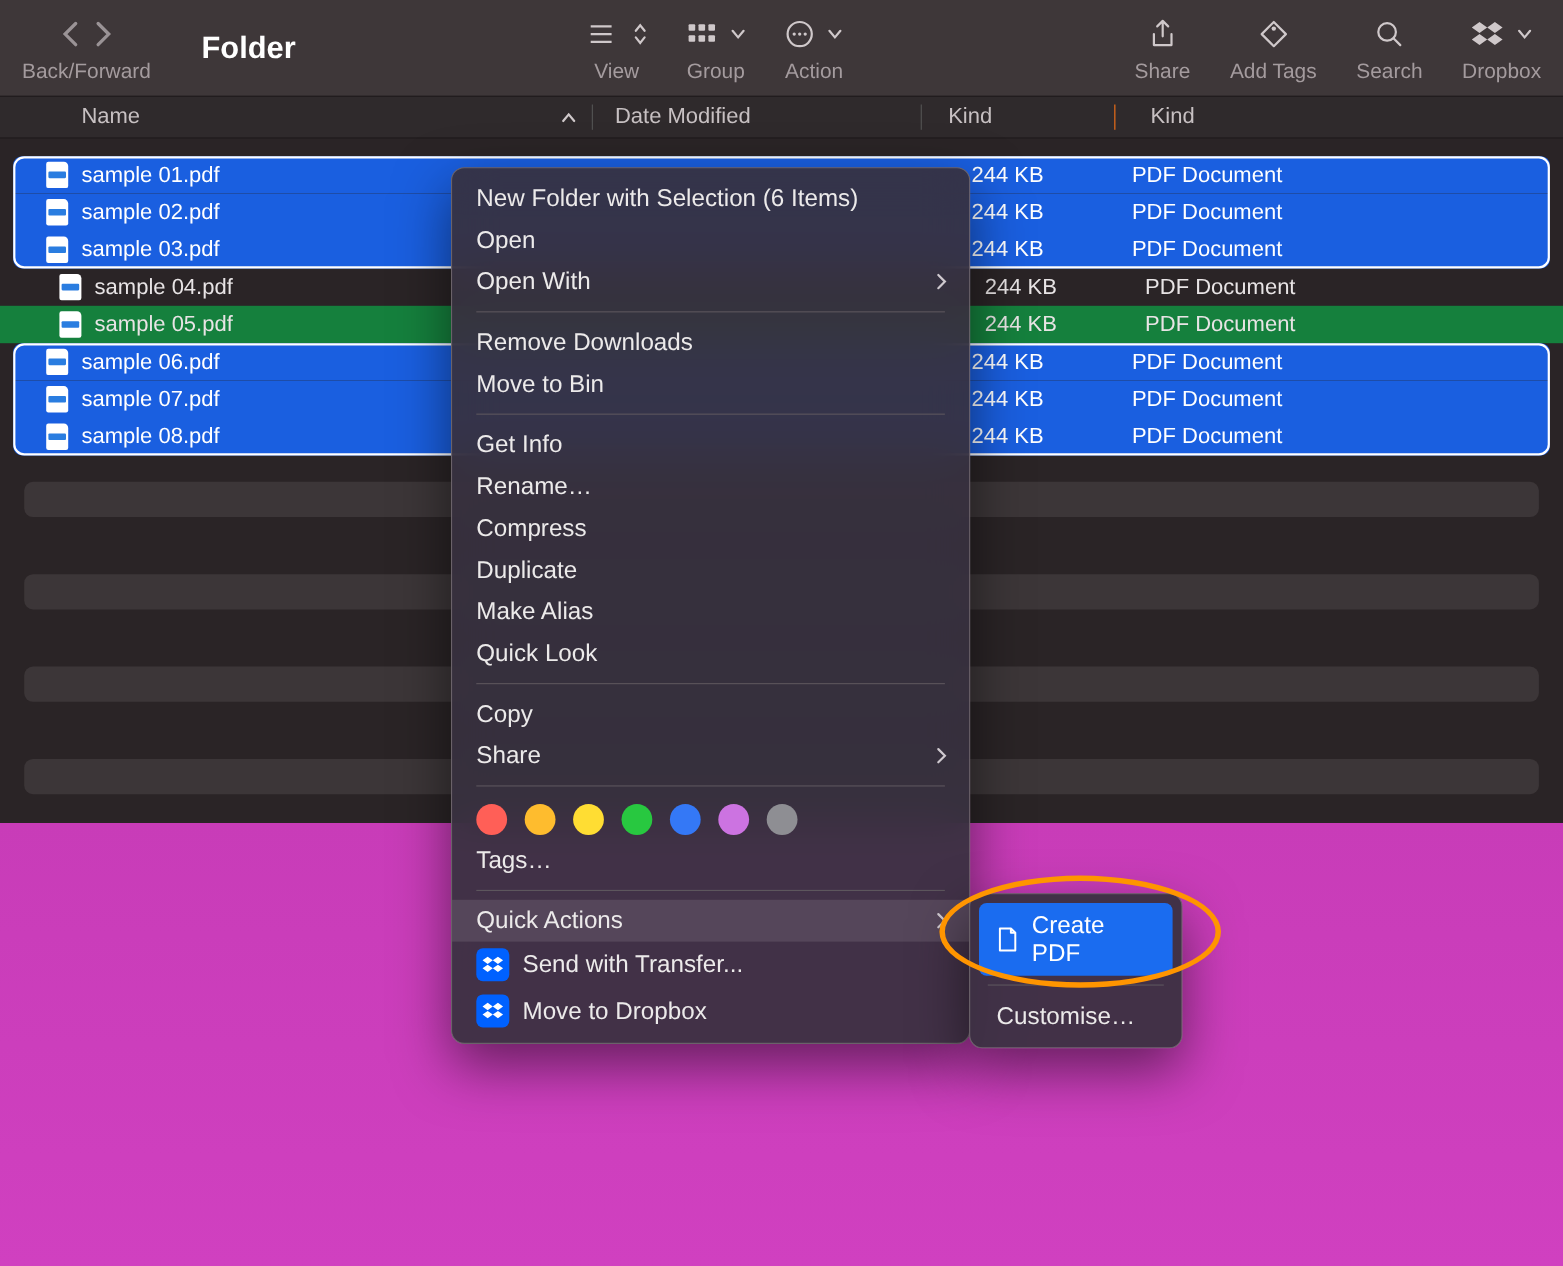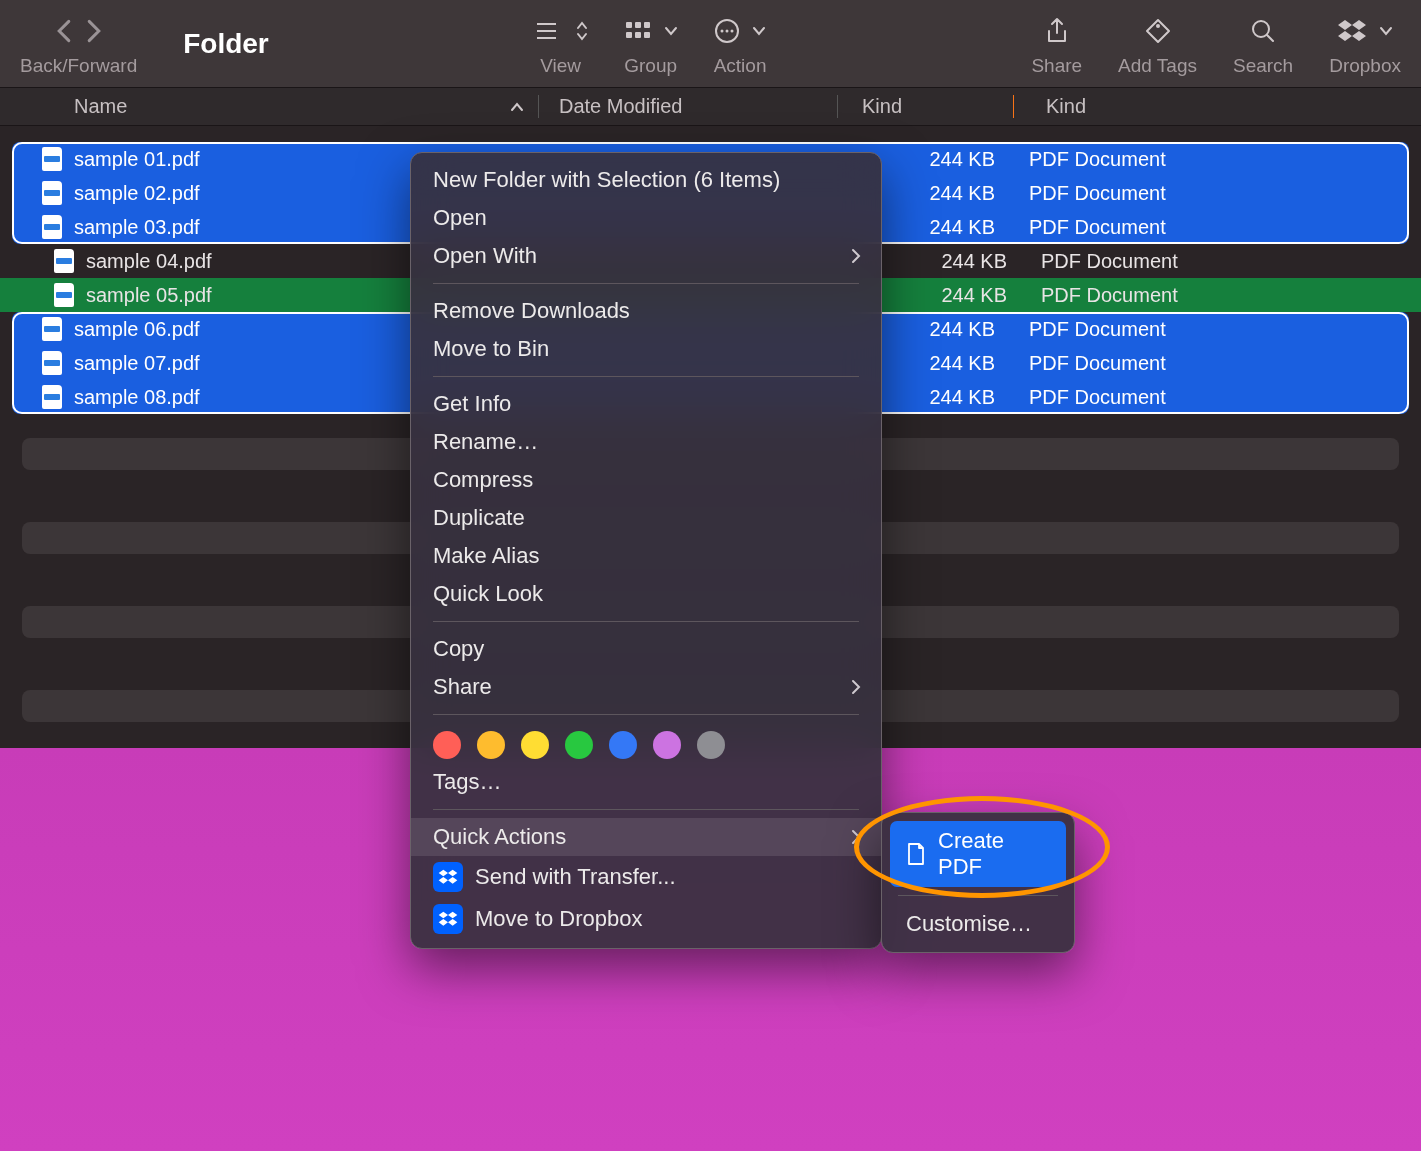--- a/index.html
+++ b/index.html
@@ -82,21 +82,21 @@
   height: 34px;
   display: flex;
   align-items: center;
   color: #e8e4e5;
   font-size: 20px;
 }
 .file-row.nonsel { padding: 0 12px; }
 .row-name { width: 526px; display: flex; align-items: center; gap: 12px; padding-left: 30px; }
 .nonsel .row-name { width: 538px; padding-left: 42px; }
 .row-date { width: 299px; }
-.row-size { width: 176px; text-align: right; padding-right: 18px; }
+.row-size { width: 176px; text-align: center; padding-right: 18px; }
 .row-kind { flex: 1; padding-left: 16px; }
 .file-icon {
   width: 20px; height: 24px;
   background: #fff;
   border-radius: 2px 4px 2px 2px;
   position: relative;
   display: inline-flex;
   align-items: center;
   justify-content: center;
 }

